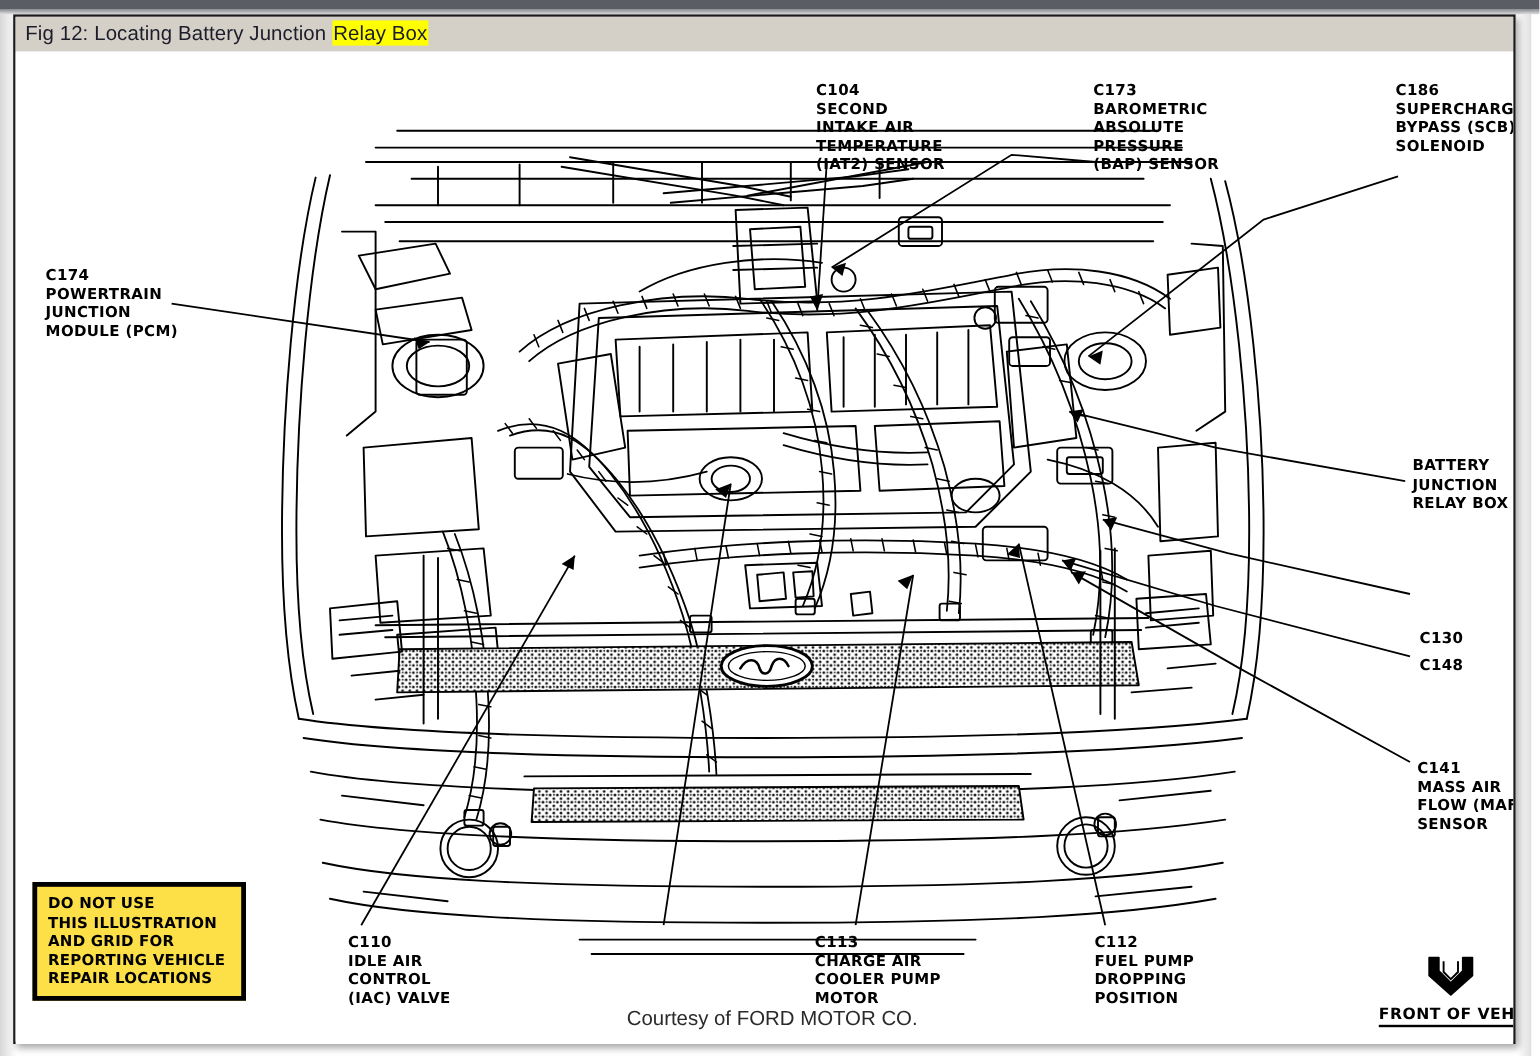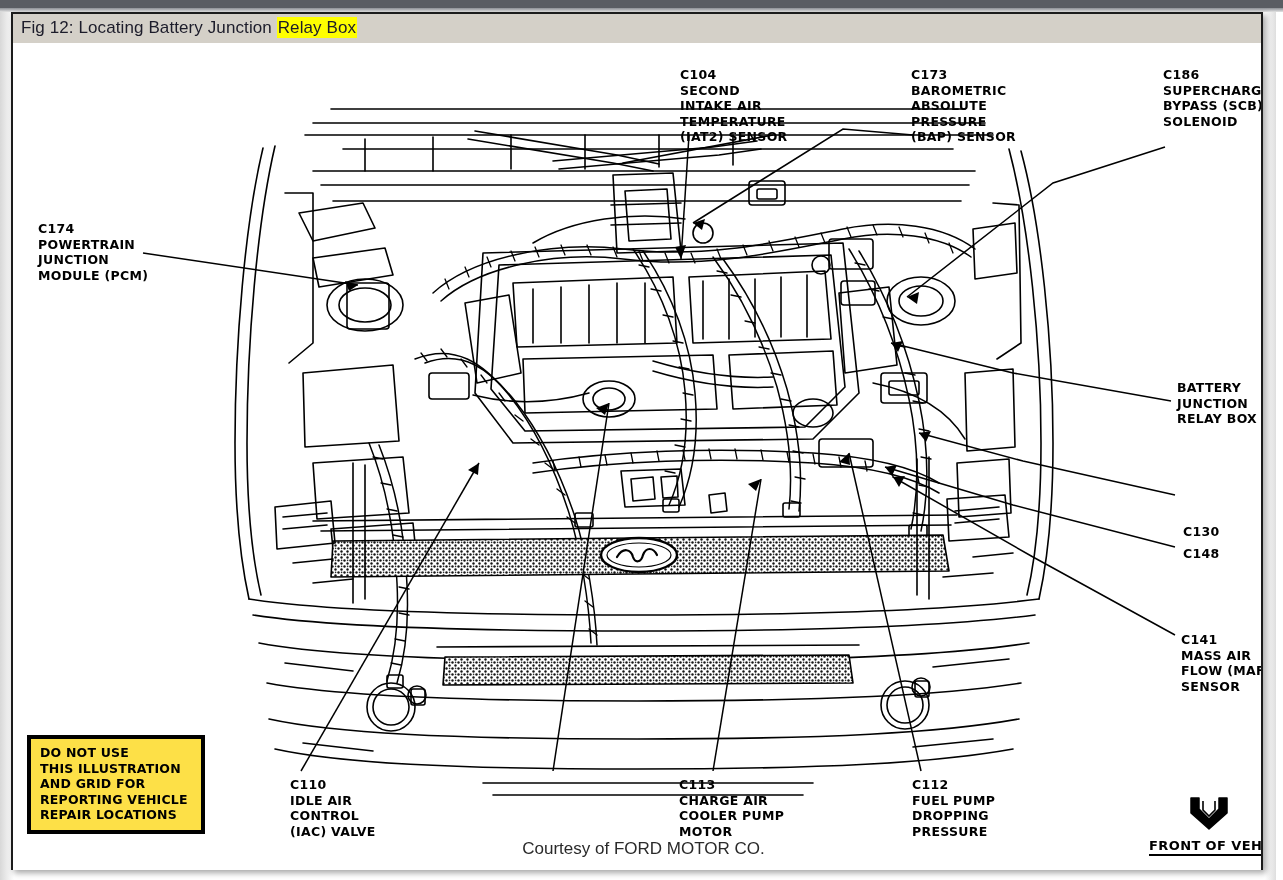--- a/index.html
+++ b/index.html
@@ -399,21 +399,21 @@
 IDLE AIR
 CONTROL
 (IAC) VALVE</div>
       <div class="cl" style="left:666px; top:734px;">C113
 CHARGE AIR
 COOLER PUMP
 MOTOR</div>
       <div class="cl" style="left:899px; top:734px;">C112
 FUEL PUMP
 DROPPING
-PRESSURE</div>
+POSITION</div>
 
       <div class="warnbox">DO NOT USE
 THIS ILLUSTRATION
 AND GRID FOR
 REPORTING VEHICLE
 REPAIR LOCATIONS</div>
 
       <div class="fov">
         <svg class="fov-arrow" width="44" height="36" viewBox="0 0 44 36" xmlns="http://www.w3.org/2000/svg">
           <path d="M4 3 L12 3 L12 14 L22 24 L32 14 L32 3 L40 3 L40 18 L22 34 L4 18 Z" fill="#000" stroke="#000" stroke-width="1.5" stroke-linejoin="round"></path>

